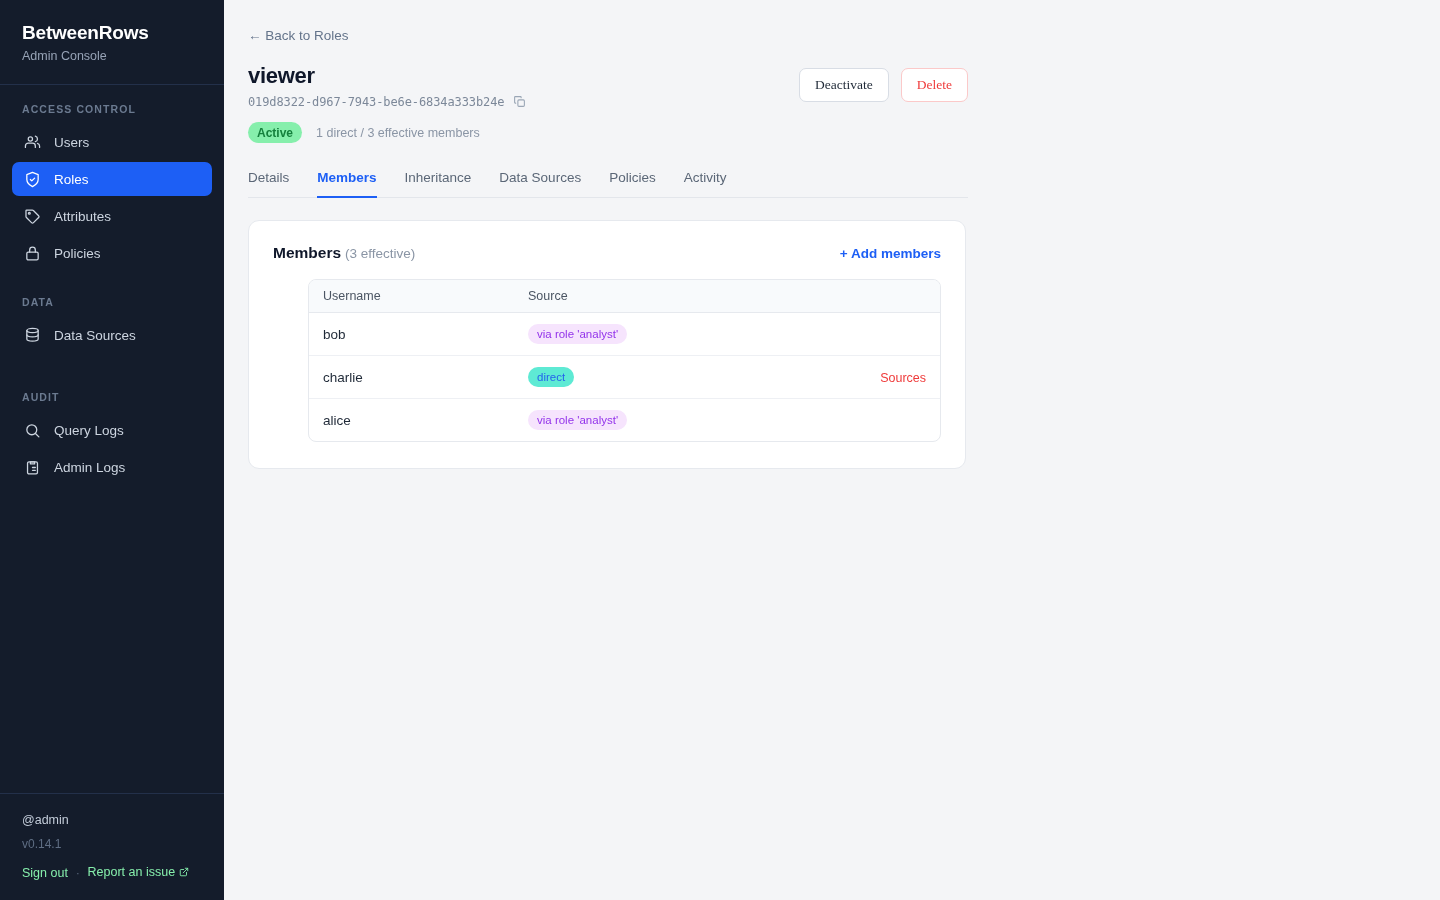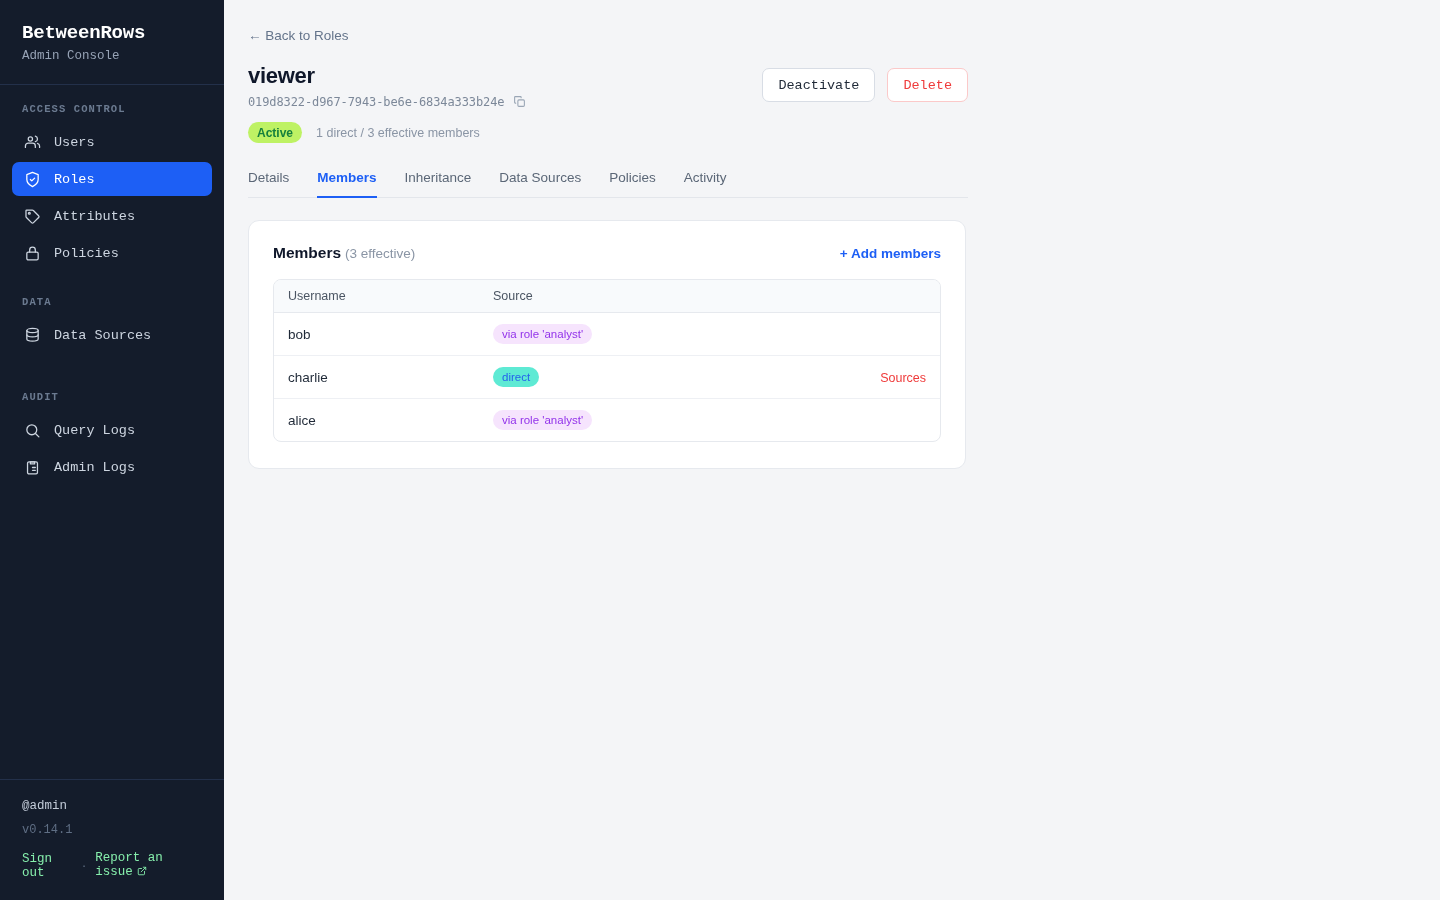--- a/index.html
+++ b/index.html
@@ -21,21 +21,20 @@
 
   
   .sidebar {
     width: 224px;
     height: 900px;
     background: #141c2b;
     flex: 0 0 224px;
     display: flex;
     flex-direction: column;
     position: relative;
-    font-family: Liberation Mono, monospace;
   }
 
   .brand-block {
     padding: 22px 22px 20px 22px;
     border-bottom: 1px solid #23304a;
   }
   .brand-title {
     color: #ffffff;
     font-size: 19px;
     font-weight: bold;
@@ -166,30 +165,30 @@
   }
   .pill {
     display: inline-flex;
     align-items: center;
     height: 21px;
     padding: 0 9px;
     border-radius: 11px;
     font-size: 12px;
     font-weight: bold;
   }
-  .pill-active { background: #bef264; color: #15803d; }
+  .pill-active { background: #86efac; color: #15803d; }
   .meta-text { color: #8a95a5; font-size: 12.5px; }
 
   .actions { display: flex; gap: 12px; padding-top: 6px; }
   .btn {
     height: 34px;
     padding: 0 15px;
     border-radius: 7px;
     font-size: 13.5px;
-    font-family: Liberation Mono, monospace;
+    font-family: Liberation Serif, serif;
     cursor: pointer;
     background: #ffffff;
   }
   .btn-default { border: 1px solid #d8dde5; color: #1f2937; }
   .btn-danger { border: 1px solid #fbc9c9; color: #ef3b3b; }
 
   
   .tabs {
     display: flex;
     gap: 28px;
@@ -242,20 +241,21 @@
     font-weight: bold;
     text-decoration: none;
     cursor: pointer;
   }
 
   .table-wrap {
     margin-top: 17px;
     border: 1px solid #e6e9ee;
     border-radius: 8px;
     overflow: hidden;
+    margin-left: 35px;
   }
   table { width: 100%; border-collapse: collapse; }
   thead th {
     background: #f8fafc;
     text-align: left;
     font-size: 12.5px;
     font-weight: normal;
     color: #4b5563;
     padding: 9px 14px;
     border-bottom: 1px solid #e6e9ee;

